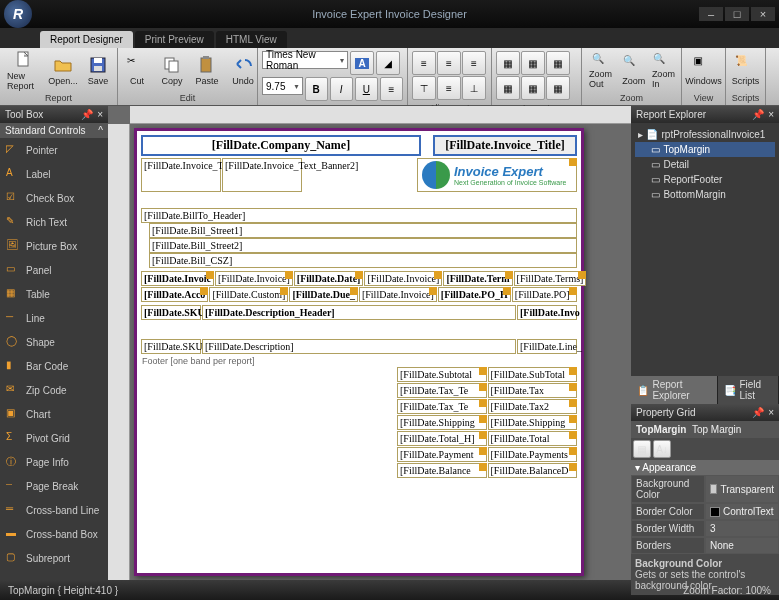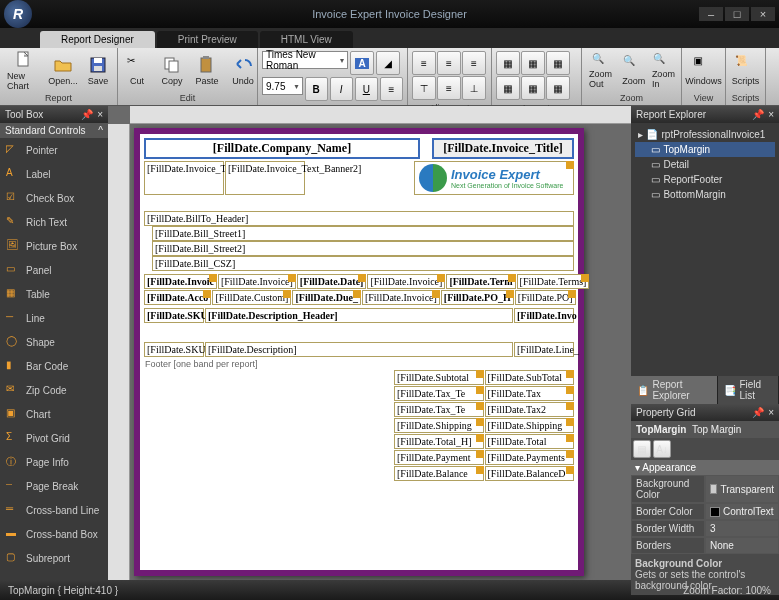--- a/index.html
+++ b/index.html
@@ -3,21 +3,21 @@
 <meta charset="utf-8">
 <style>
 *{box-sizing:border-box;margin:0;padding:0;font-family:Tahoma,Arial,sans-serif;font-size:10px;user-select:none}
 body{background:#000;width:779px;height:600px;overflow:hidden;color:#000}
 .titlebar{height:28px;background:linear-gradient(#1a1a1a,#0a0a0a);display:flex;align-items:center;color:#ccc;position:relative}
 .app-icon{width:28px;height:28px;background:radial-gradient(circle at 40% 40%,#4a6a9a,#1a2a4a);border-radius:50%;margin:0 4px;display:flex;align-items:center;justify-content:center;color:#fff;font-style:italic;font-weight:bold;font-size:14px}
 .title{position:absolute;left:50%;transform:translateX(-50%);color:#9ab;font-size:11px}
 .win-btns{margin-left:auto;display:flex;gap:2px;padding-right:4px}
 .win-btn{width:24px;height:14px;background:#333;display:flex;align-items:center;justify-content:center;color:#ccc;font-size:11px}
 .tabstrip{height:20px;background:#2a2a2a;display:flex;align-items:end;padding-left:40px;gap:2px}
-.doctab{padding:3px 21px;background:#1a1a1a;color:#aaa;border-radius:3px 3px 0 0;font-size:10px}
+.doctab{padding:3px 10px;background:#1a1a1a;color:#aaa;border-radius:3px 3px 0 0;font-size:10px}
 .doctab.active{background:#d0d0d0;color:#000}
 .ribbon{height:58px;background:linear-gradient(#e8e8e8,#b8b8b8);display:flex;border-bottom:1px solid #555}
 .rgroup{display:flex;flex-direction:column;border-right:1px solid #888;padding:1px 2px}
 .rgroup-body{flex:1;display:flex;align-items:center;gap:1px}
 .rgroup-label{text-align:center;font-size:9px;color:#333;padding:1px}
 .rbtn{display:flex;flex-direction:column;align-items:center;justify-content:center;padding:2px 4px;min-width:34px;height:42px;border:1px solid transparent;border-radius:2px}
 .rbtn-sm{width:24px;height:24px;display:flex;align-items:center;justify-content:center;border:1px solid #999;border-radius:2px;background:linear-gradient(#fafafa,#ddd)}
 .rbtn .ico{width:20px;height:20px;margin-bottom:1px}
 .rbtn .lbl{font-size:9px;color:#222}
 .combo{height:18px;border:1px solid #888;background:#fff;display:flex;align-items:center;padding:0 3px;font-size:10px}
@@ -28,21 +28,21 @@
 .panel-head .x{margin-left:auto;display:flex;gap:3px}
 .subhead{background:#555;padding:2px 5px;display:flex;align-items:center;font-size:10px;color:#eee}
 .toolbox{width:108px}
 .tb-list{flex:1;overflow:auto}
 .tb-item{display:flex;align-items:center;gap:6px;padding:5px 6px;color:#ccc;font-size:10px}
 .tb-ico{width:14px;height:14px;display:inline-block}
 .canvas{flex:1;background:#6a6a6a;display:flex;flex-direction:column;position:relative}
 .rulers{height:18px;background:#e0e0e0;border-bottom:1px solid #999;margin-left:22px}
 .cv-body{flex:1;display:flex;overflow:auto}
 .vruler{width:22px;background:#e0e0e0;border-right:1px solid #999}
-.page{background:#fff;width:450px;margin:4px;border:6px solid #701a75;box-shadow:2px 2px 6px rgba(0,0,0,.5);padding:4px}
+.page{background:#fff;width:450px;margin:4px;border:3px solid #701a75;box-shadow:2px 2px 6px rgba(0,0,0,.5);padding:4px}
 .fld{border:1px solid #b0a060;background:#fff;padding:1px 2px;font-family:'Times New Roman',serif;font-size:10px;position:relative;display:flex;align-items:center;min-height:14px}
 .fld.sel{border:2px solid #3a6aba}
 .tag{position:absolute;right:-1px;top:-1px;width:8px;height:8px;background:#e0a020}
 .row{display:flex;gap:1px;margin-bottom:1px}
 .right{width:148px;display:flex;flex-direction:column}
 .tree{flex:1;background:#3a3a3a;padding:4px;font-size:10px;color:#ddd}
 .tree-item{padding:2px 3px;display:flex;align-items:center;gap:3px}
 .tree-item.sel{background:#3a5a8a;color:#fff}
 .indent1{padding-left:16px}
 .tabs-bot{display:flex;background:#2a2a2a;font-size:9px}
@@ -85,21 +85,21 @@
 <div class="ribbon">
  <div class="rgroup" style="width:118px">
   <div class="rgroup-body">
    <div class="rbtn">
           <span class="ico">
             <svg viewBox="0 0 20 20">
               <rect x="4" y="2" width="10" height="14" fill="#fff" stroke="#666"></rect>
               <polyline points="10,2 14,6 10,6" fill="#ddd" stroke="#666"></polyline>
             </svg>
           </span>
-          <span class="lbl">New Chart</span>
+          <span class="lbl">New Report</span>
         </div>
    <div class="rbtn">
           <span class="ico">
             <svg viewBox="0 0 20 20">
               <path d="M2 6h5l2 2h9v8H2z" fill="#f0c050" stroke="#a07020"></path>
             </svg>
           </span>
           <span class="lbl">Open...</span>
         </div>
    <div class="rbtn">

